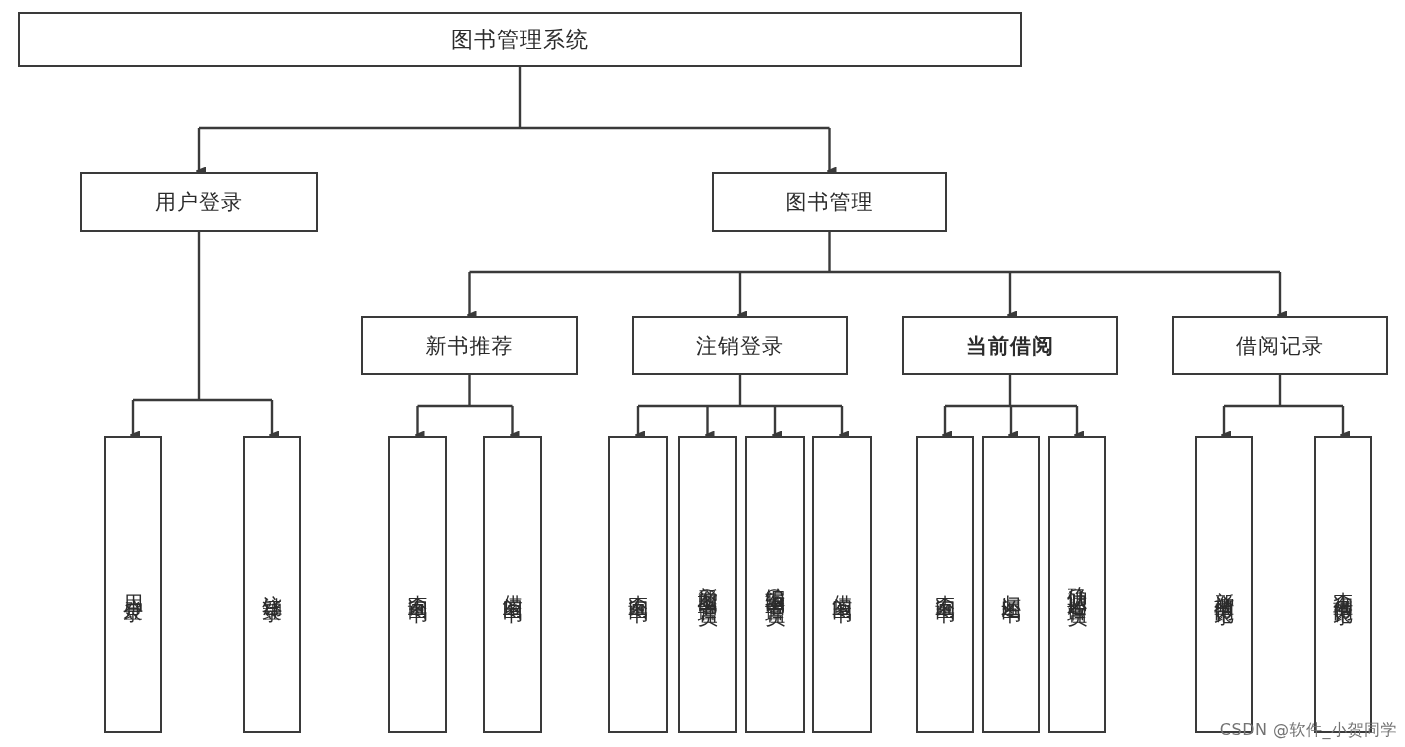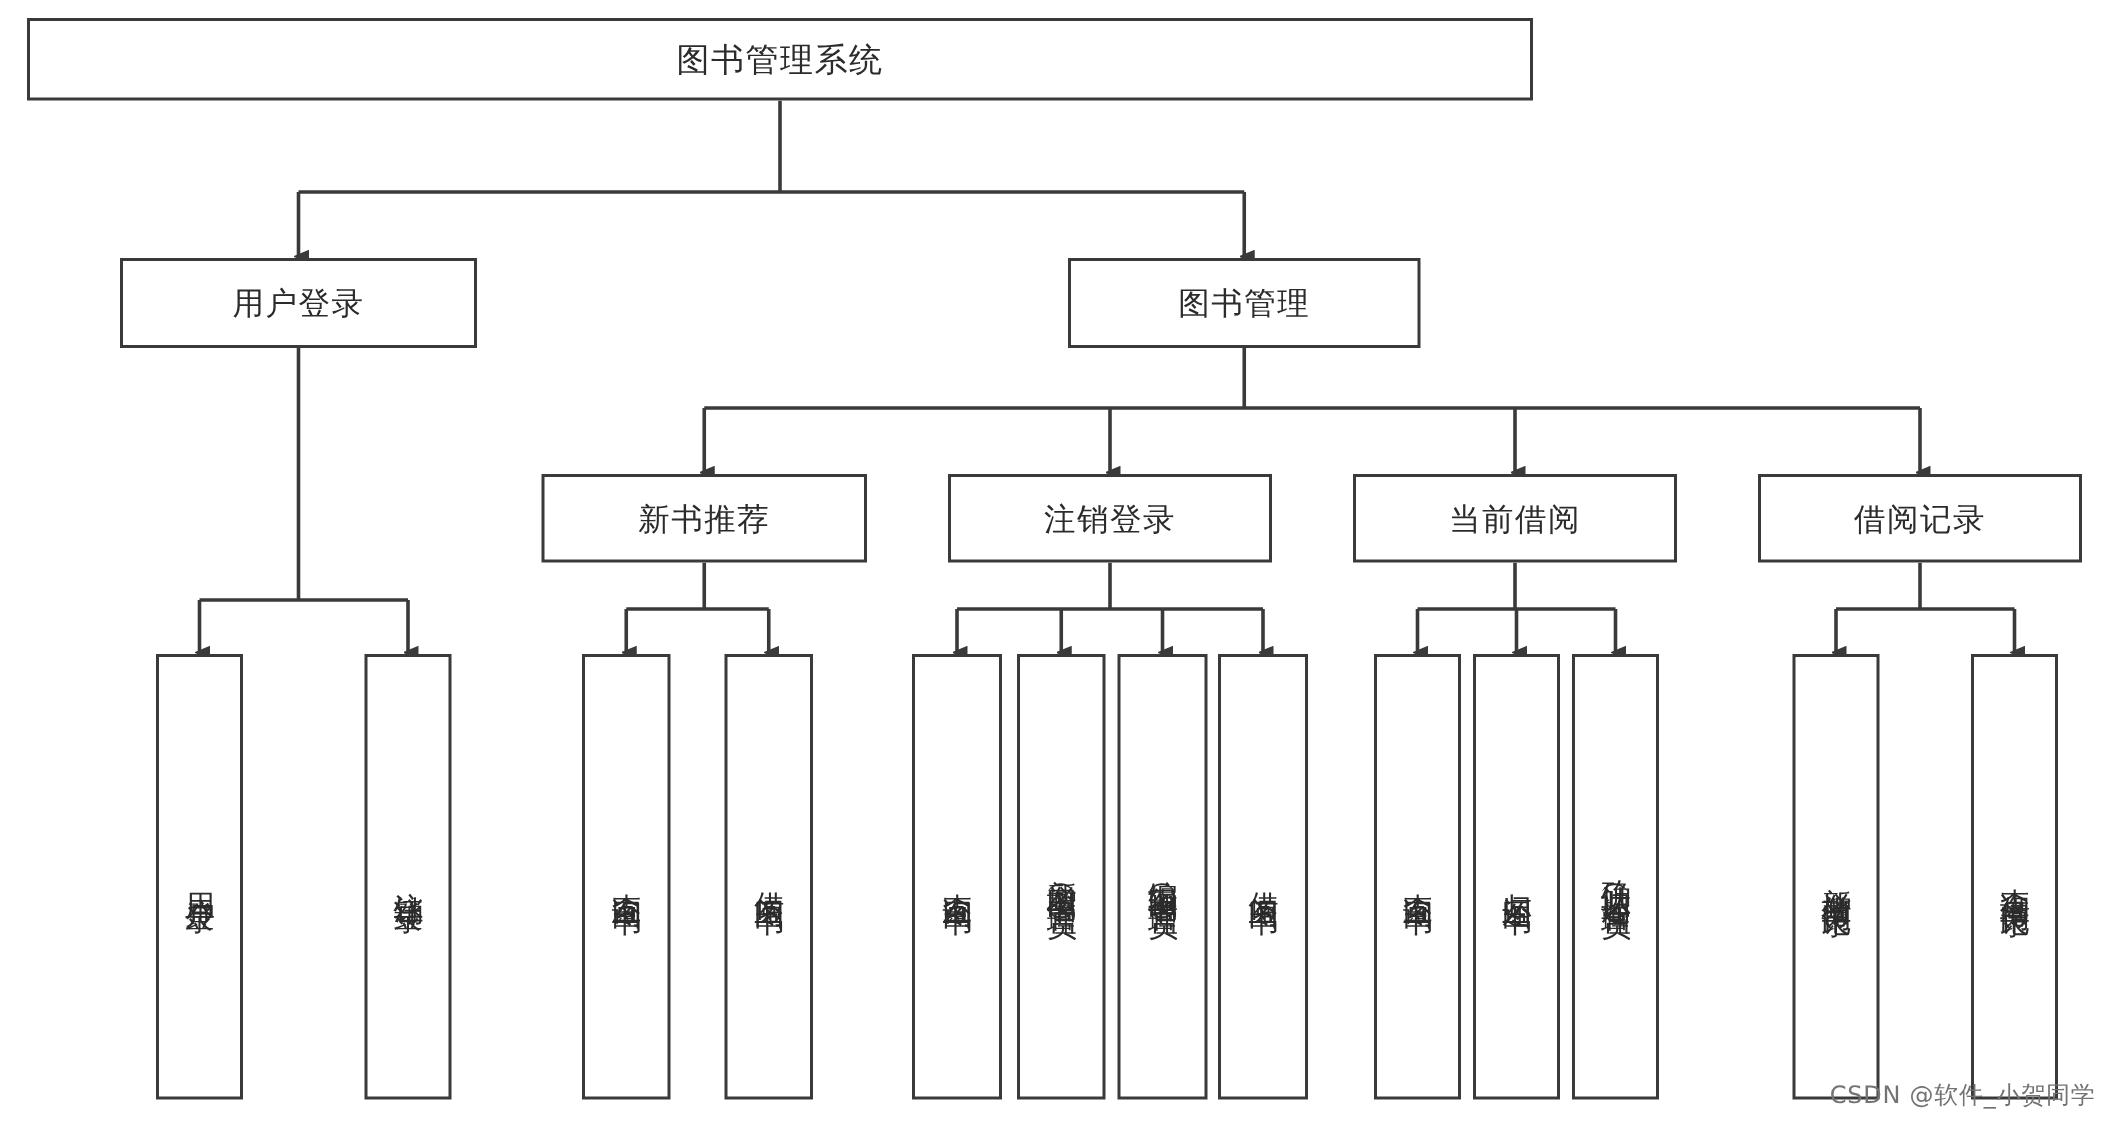--- a/index.html
+++ b/index.html
@@ -148,21 +148,21 @@
       </div>
       <div class="node vert" style="left: 678px; top: 436px; width: 59px; height: 297px;">
         <span class="vtext label">新增图书（管理员）</span>
       </div>
       <div class="node vert" style="left: 745px; top: 436px; width: 60px; height: 297px;">
         <span class="vtext label">编辑图书（管理员）</span>
       </div>
       <div class="node vert" style="left: 812px; top: 436px; width: 60px; height: 297px;">
         <span class="vtext label">借阅图书</span>
       </div>
-      <div class="node horiz" style="left: 902px; top: 316px; width: 216px; height: 59px;">
+      <div class="node horiz" style="left: 902px; top: 316px; width: 216px; height: 59px; font-weight: bold;">
         <span class="label">当前借阅</span>
       </div>
       <div class="node vert" style="left: 916px; top: 436px; width: 58px; height: 297px;">
         <span class="vtext label">查询图书</span>
       </div>
       <div class="node vert" style="left: 982px; top: 436px; width: 58px; height: 297px;">
         <span class="vtext label">归还图书</span>
       </div>
       <div class="node vert" style="left: 1048px; top: 436px; width: 58px; height: 297px;">
         <span class="vtext label">确认归还（管理员）</span>

